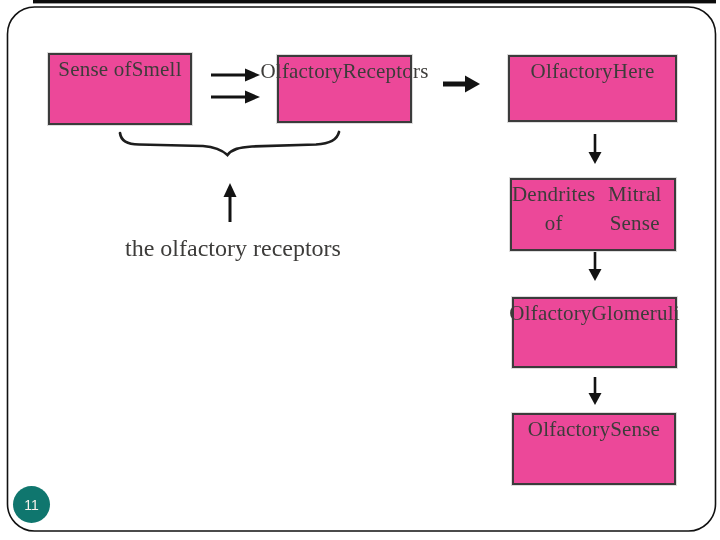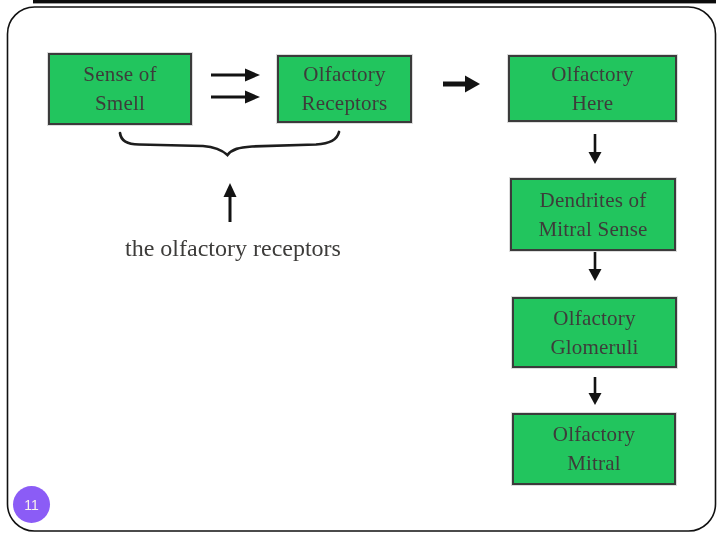--- a/index.html
+++ b/index.html
@@ -8,24 +8,24 @@
     width: 720px;
     height: 540px;
     background: #ffffff;
     overflow: hidden;
     font-family: "Liberation Serif", "DejaVu Serif", serif;
   }
   .layer { position: absolute; left: 0; top: 0; width: 720px; height: 540px; }
   .fc-box {
     position: absolute;
     border: 2px solid #3b3b3b;
-    background: #22c55e;
+    background: #ec4899;
     display: flex;
-    flex-direction: column;
-    align-items: center;
+    flex-direction: row;
+    align-items: flex-start;
     justify-content: center;
     text-align: center;
     color: #3d3c3a;
     font-size: 21px;
     line-height: 29px;
     letter-spacing: 0.2px;
     box-shadow: 0 0 0 1px rgba(120,120,120,0.25);
   }
   .box-sense      { left: 48px;  top: 53px;  width: 140px; height: 68px; }
   .box-receptors  { left: 277px; top: 55px;  width: 131px; height: 64px; }
@@ -125,24 +125,24 @@
     <span>Mitral Sense</span>
   </div>
 
   <div class="fc-box box-glomeruli">
     <span>Olfactory</span>
     <span>Glomeruli</span>
   </div>
 
   <div class="fc-box box-cortex">
     <span>Olfactory</span>
-    <span>Mitral</span>
+    <span>Sense</span>
   </div>
 
   <div class="caption">
     <div>the olfactory receptors</div>
   </div>
 
-  <div class="slide-number-badge" style="background: #8b5cf6;">
+  <div class="slide-number-badge" style="background: #0f766e;">
     <span>11</span>
   </div>
 
 </div>
 
 </body></html>

